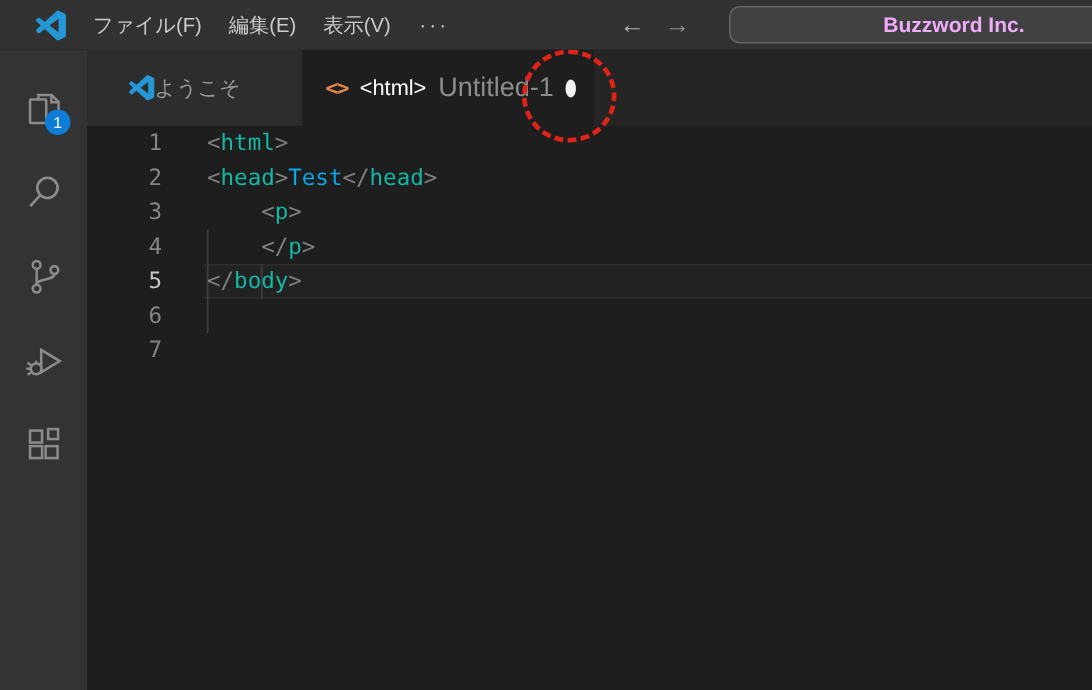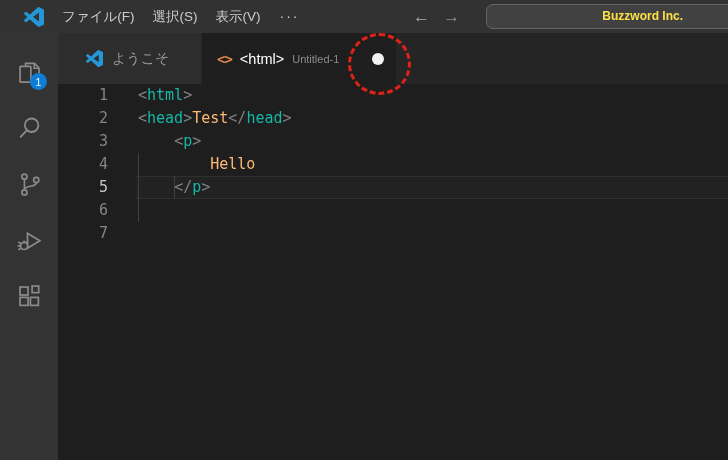--- a/index.html
+++ b/index.html
@@ -14,62 +14,62 @@
   .menus { display:flex; margin-left:9px; color:#cccccc; font-size:13.5px;justify-content:space-between; }
   .menu-item { line-height:33px; padding:0 9px; white-space:nowrap; }
   .menu-more { line-height:33px; padding:0 10px; letter-spacing:2px; color:#cccccc; font-size:14px; }
   .nav { position:absolute; left:413px; top:0; height:33px; display:flex; align-items:center; gap:13px; }
   .nav-arrow { font-size:17px; line-height:33px; }
   .nav-back { color:#b0b0b0; }
   .nav-fwd  { color:#8f8f8f; }
   .searchbox { position:absolute; left:486px; top:4px; width:276px; height:25px;
                background:#414142; border:1px solid #656566; border-radius:7px; }
   .search-text { position:absolute; right:45px; top:0; height:33px; line-height:32px;
-                 color:#fde047; font-size:12px; font-weight:bold; }
+                 color:#f0abfc; font-size:14px; font-weight:bold; }
 
   
   .app-body { display:flex; height:427px; }
 
   
   .activitybar { width:58px; background:#333334; flex:0 0 auto; padding-top:11px; }
   .ab-item { position:relative; width:58px; height:56px; display:flex;
              align-items:center; justify-content:center; }
   .ab-item svg { display:block; }
   .badge { position:absolute; left:30px; top:29px; width:17px; height:17px; border-radius:50%;
            background:#0d7dd8; color:#ffffff; font-size:10.5px; display:flex;
            align-items:center; justify-content:center; }
 
   
   .main { flex:1; display:flex; flex-direction:column; min-width:0; }
 
   
   .tabbar { height:51px; background:#252526; display:flex; flex:0 0 auto; }
   .tab { display:flex; align-items:center; height:51px; }
   .tab-welcome { width:144px; background:#2d2d2e; padding-left:28px;
-                 border-right:1px solid #252526; gap:9px; }
+                 border-right:1px solid #252526; }
   .tab-welcome .tab-label { color:#9b9b9b; font-size:14px; }
   .tab-active { width:194px; background:#1e1e1e; padding:0 12px 0 15px; gap:8px; }
   .html-icon { color:#e8884a; font-family:"DejaVu Sans Mono", monospace; font-weight:bold;
                font-size:14px; letter-spacing:-1px; }
   .tab-active .tab-label { color:#ffffff; font-size:14.5px; white-space:nowrap; }
-  .tab-desc { color:#8c8c8c; font-size:11px; white-space:nowrap; }
+  .tab-desc { color:#8c8c8c; font-size:18px; white-space:nowrap; }
   .dirty-dot { margin-left:auto; width:12px; height:12px; border-radius:50%; background:#f2f2f2; }
 
   
   .editor { position:relative; flex:1; display:flex; background:#1e1e1e;
             font-family:"DejaVu Sans Mono", monospace; font-size:15px; line-height:23px; }
   .gutter { width:78px; flex:0 0 auto; padding-right:28px; text-align:right; color:#858585; }
   .line-no { height:23px; }
   .line-no.current { color:#c6c6c6; }
   .code-col { position:relative; flex:1; min-width:0; }
   .code-lines { position:relative; z-index:2; padding-left:2px; }
   .code-line { height:23px; white-space:pre; }
   .tk-tag { color:#14b8a6; }
   .tk-punct { color:#808080; }
-  .tk-text { color:#fdba74; }
+  .tk-text { color:#0ea5e9; }
   .guide { position:absolute; width:1px; background:#404040; z-index:1; }
   .guide-l0 { left:2px; top:69px; height:69px; }
   .guide-l1 { left:38px; top:92px; height:23px; }
   .current-line { position:absolute; left:0; right:0; top:92px; height:23px; z-index:0;
                   border-top:1px solid #2f2f2f; border-bottom:1px solid #2f2f2f;
                   background:rgba(255,255,255,0.02); }
 
   
   .annotation-circle { position:absolute; left:348px; top:33px; width:63px; height:62px;
                        border:3px dashed #df2318; border-radius:50%; z-index:30;
@@ -79,21 +79,21 @@
 <body>
 
 <div class="window">
 
   <div class="titlebar">
     <svg class="tb-logo" viewBox="0 0 100 100">
       <path fill="#2596d6" fill-rule="evenodd" d="M96.5 10.7 75.9 0.8c-2.4-1.1-5.2-.7-7.1 1.2L29.4 38 12.3 25c-1.6-1.2-3.8-1.1-5.3.2L1.5 30.2c-1.8 1.6-1.8 4.5 0 6.1L16.3 50 1.5 63.7c-1.8 1.6-1.8 4.5 0 6.1l5.5 5c1.5 1.3 3.7 1.4 5.3.2l17.1-13 39.4 36.1c1.9 1.9 4.7 2.3 7.1 1.2l20.6-9.9c2.1-1 3.5-3.2 3.5-5.6V16.3c0-2.4-1.4-4.6-3.5-5.6zM75 72.7 45.1 50 75 27.3v45.4z"></path>
     </svg>
     <div class="menus">
       <span class="menu-item">ファイル(F)</span>
-      <span class="menu-item">選択(S)</span>
+      <span class="menu-item">編集(E)</span>
       <span class="menu-item">表示(V)</span>
       <span class="menu-more">···</span>
     </div>
     <div class="nav">
       <span class="nav-arrow nav-back">←</span>
       <span class="nav-arrow nav-fwd">→</span>
     </div>
     <div class="searchbox"></div>
     <span class="search-text">Buzzword Inc.</span>
   </div>
@@ -168,22 +168,22 @@
             <div class="line-no">7</div>
           </div>
         <div class="code-col">
           <div class="current-line"></div>
           <div class="guide guide-l0"></div>
           <div class="guide guide-l1"></div>
           <div class="code-lines">
               <div class="code-line"><span class="tk-punct">&lt;</span><span class="tk-tag">html</span><span class="tk-punct">&gt;</span></div>
               <div class="code-line"><span class="tk-punct">&lt;</span><span class="tk-tag">head</span><span class="tk-punct">&gt;</span><span class="tk-text">Test</span><span class="tk-punct">&lt;/</span><span class="tk-tag">head</span><span class="tk-punct">&gt;</span></div>
               <div class="code-line"><span class="tk-text">    </span><span class="tk-punct">&lt;</span><span class="tk-tag">p</span><span class="tk-punct">&gt;</span></div>
-              <div class="code-line"><span class="tk-text">        </span><span class="tk-text">Hello</span></div>
               <div class="code-line"><span class="tk-text">    </span><span class="tk-punct">&lt;/</span><span class="tk-tag">p</span><span class="tk-punct">&gt;</span></div>
+              <div class="code-line"><span class="tk-punct">&lt;/</span><span class="tk-tag">body</span><span class="tk-punct">&gt;</span></div>
             </div>
         </div>
       </div>
     </div>
   </div>
 
   <div class="annotation-circle"></div>
 </div>
 
 </body></html>

